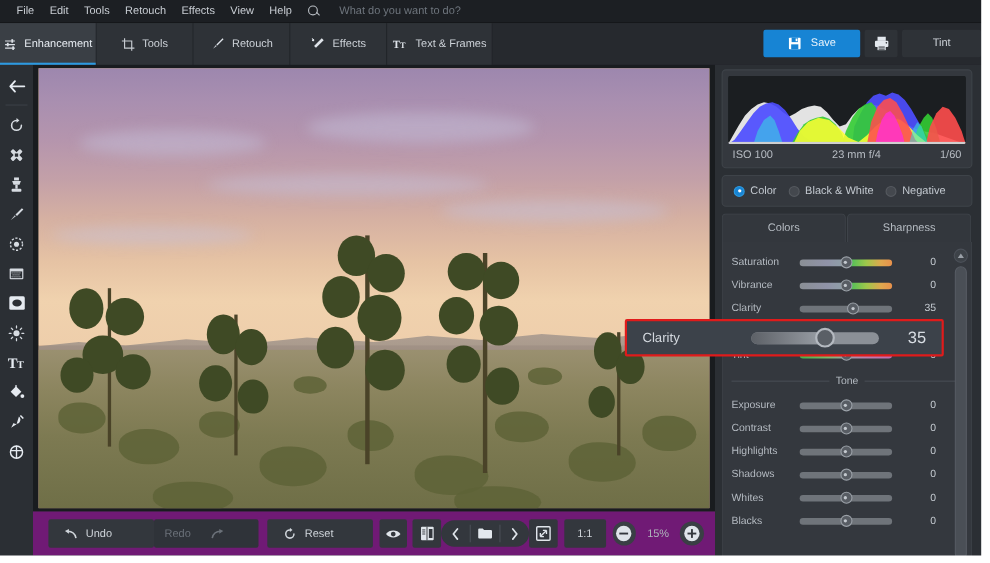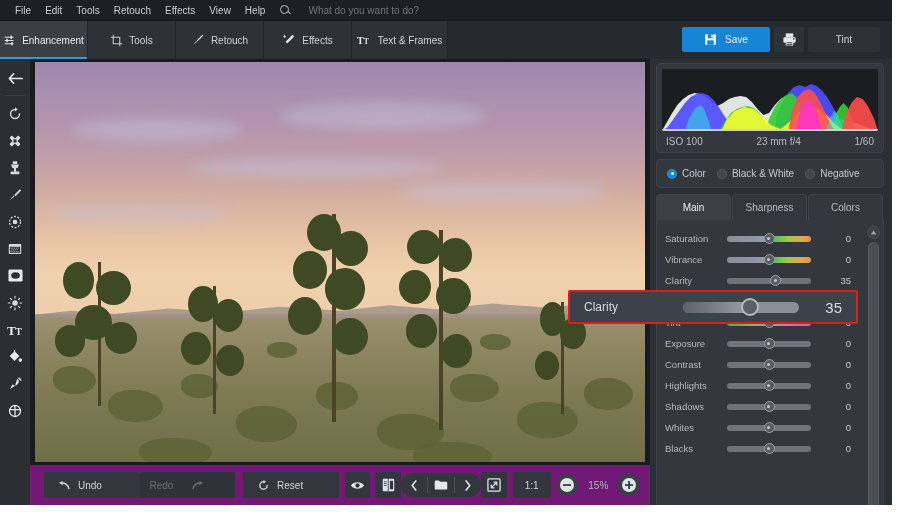--- a/index.html
+++ b/index.html
@@ -56,21 +56,21 @@
   .rtab.wide { width: 96px; min-width: 96px; }
   .rtab.active { background: #3a3f45; color: #e8edf3; }
   .rtab.active::after {
     content: ""; position: absolute; left: 0; right: 0; bottom: 0; height: 2px;
     background: #2e9ae0;
   }
   .rtab svg { display: block; }
   .ribbon-fill { flex: 1; background: #26292e; }
 
   .topright {
-    position: absolute; right: 20px; top: 27px;
+    position: absolute; right: 8px; top: 27px;
     display: flex; align-items: center; gap: 4px;
   }
   .btn-save {
     width: 88px; height: 25px; background: #1784d4; color: #eaf4fc;
     display: flex; align-items: center; justify-content: center; gap: 8px;
     font-size: 10px; border-radius: 2px;
   }
   .btn-print {
     width: 72px; height: 25px; background: #2e3237; color: #cdd2d8;
     display: flex; align-items: center; justify-content: center; gap: 8px;
@@ -667,28 +667,25 @@
           <span>Black &amp; White</span>
         </div>
         <div class="radio">
           <span class="rdot"></span>
           <span>Negative</span>
         </div>
       </div>
     </div>
 
     <div class="tabs">
-      <div class="ptab active">
-        <span>Main</span>
+      <div class="ptab">
+        <span>Colors</span>
       </div>
       <div class="ptab">
         <span>Sharpness</span>
-      </div>
-      <div class="ptab">
-        <span>Colors</span>
       </div>
     </div>
 
     <div class="slider-pane">
 
 
       <div class="srow">
         <span class="slabel">Saturation</span>
         <span class="strack" style="background:linear-gradient(to right,#8a8f95 0%,#9093a8 30%,#8fa0a8 48%,#4fbf5a 55%,#9ec84a 72%,#e0a84e 88%,#e8914c 100%);">
           <span class="sknob" style="left:50%;"></span>
@@ -721,20 +718,25 @@
       </div>
 
       <div class="srow">
         <span class="slabel">Tint</span>
         <span class="strack" style="background:linear-gradient(to right,#45b24a 0%,#7cb86a 30%,#9aa0a6 50%,#b87fae 72%,#c06bb0 100%);">
           <span class="sknob" style="left:50%;"></span>
         </span>
         <span class="sval">0</span>
       </div>
 
+      <div class="divider-row">
+        <span class="dline"></span>
+        <span class="dtext">Tone</span>
+        <span class="dline"></span>
+      </div>
 
       <div class="srow">
         <span class="slabel">Exposure</span>
         <span class="strack">
           <span class="sknob" style="left:50%;"></span>
         </span>
         <span class="sval">0</span>
       </div>
       <div class="srow">
         <span class="slabel">Contrast</span>

